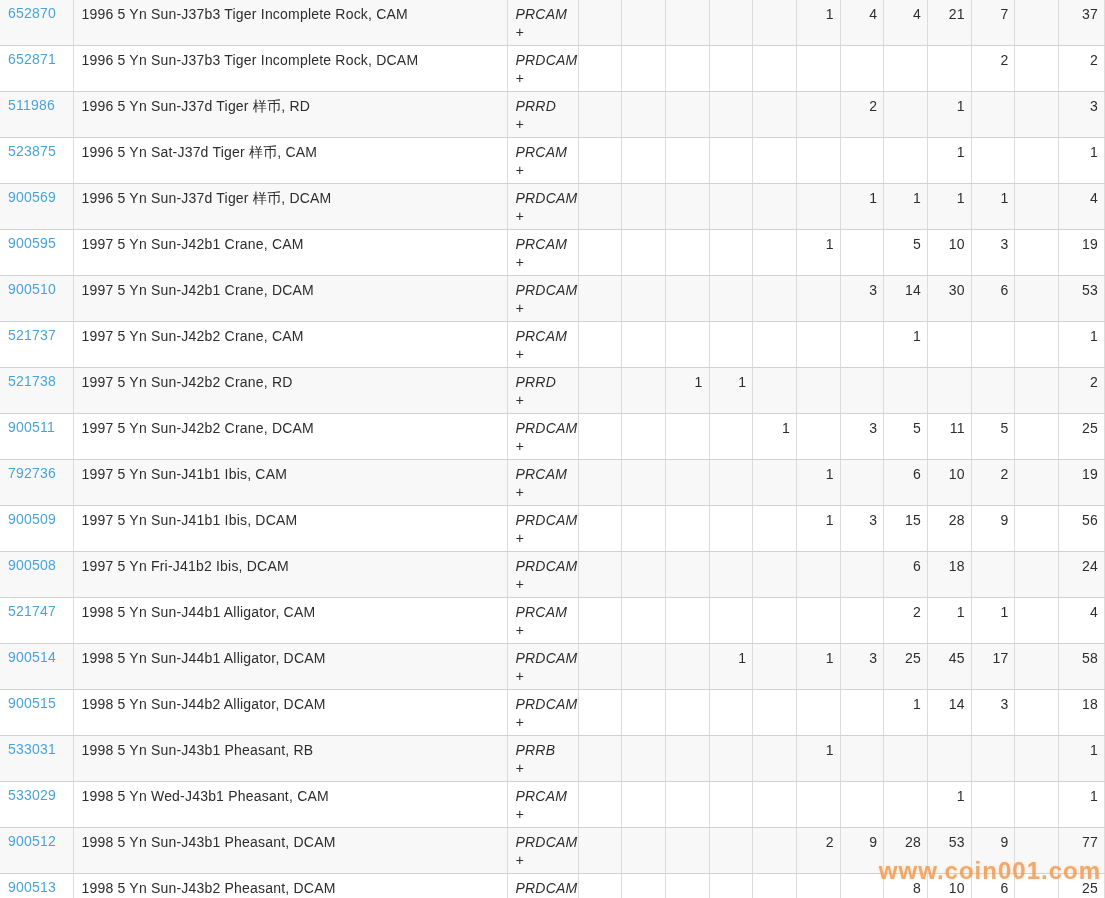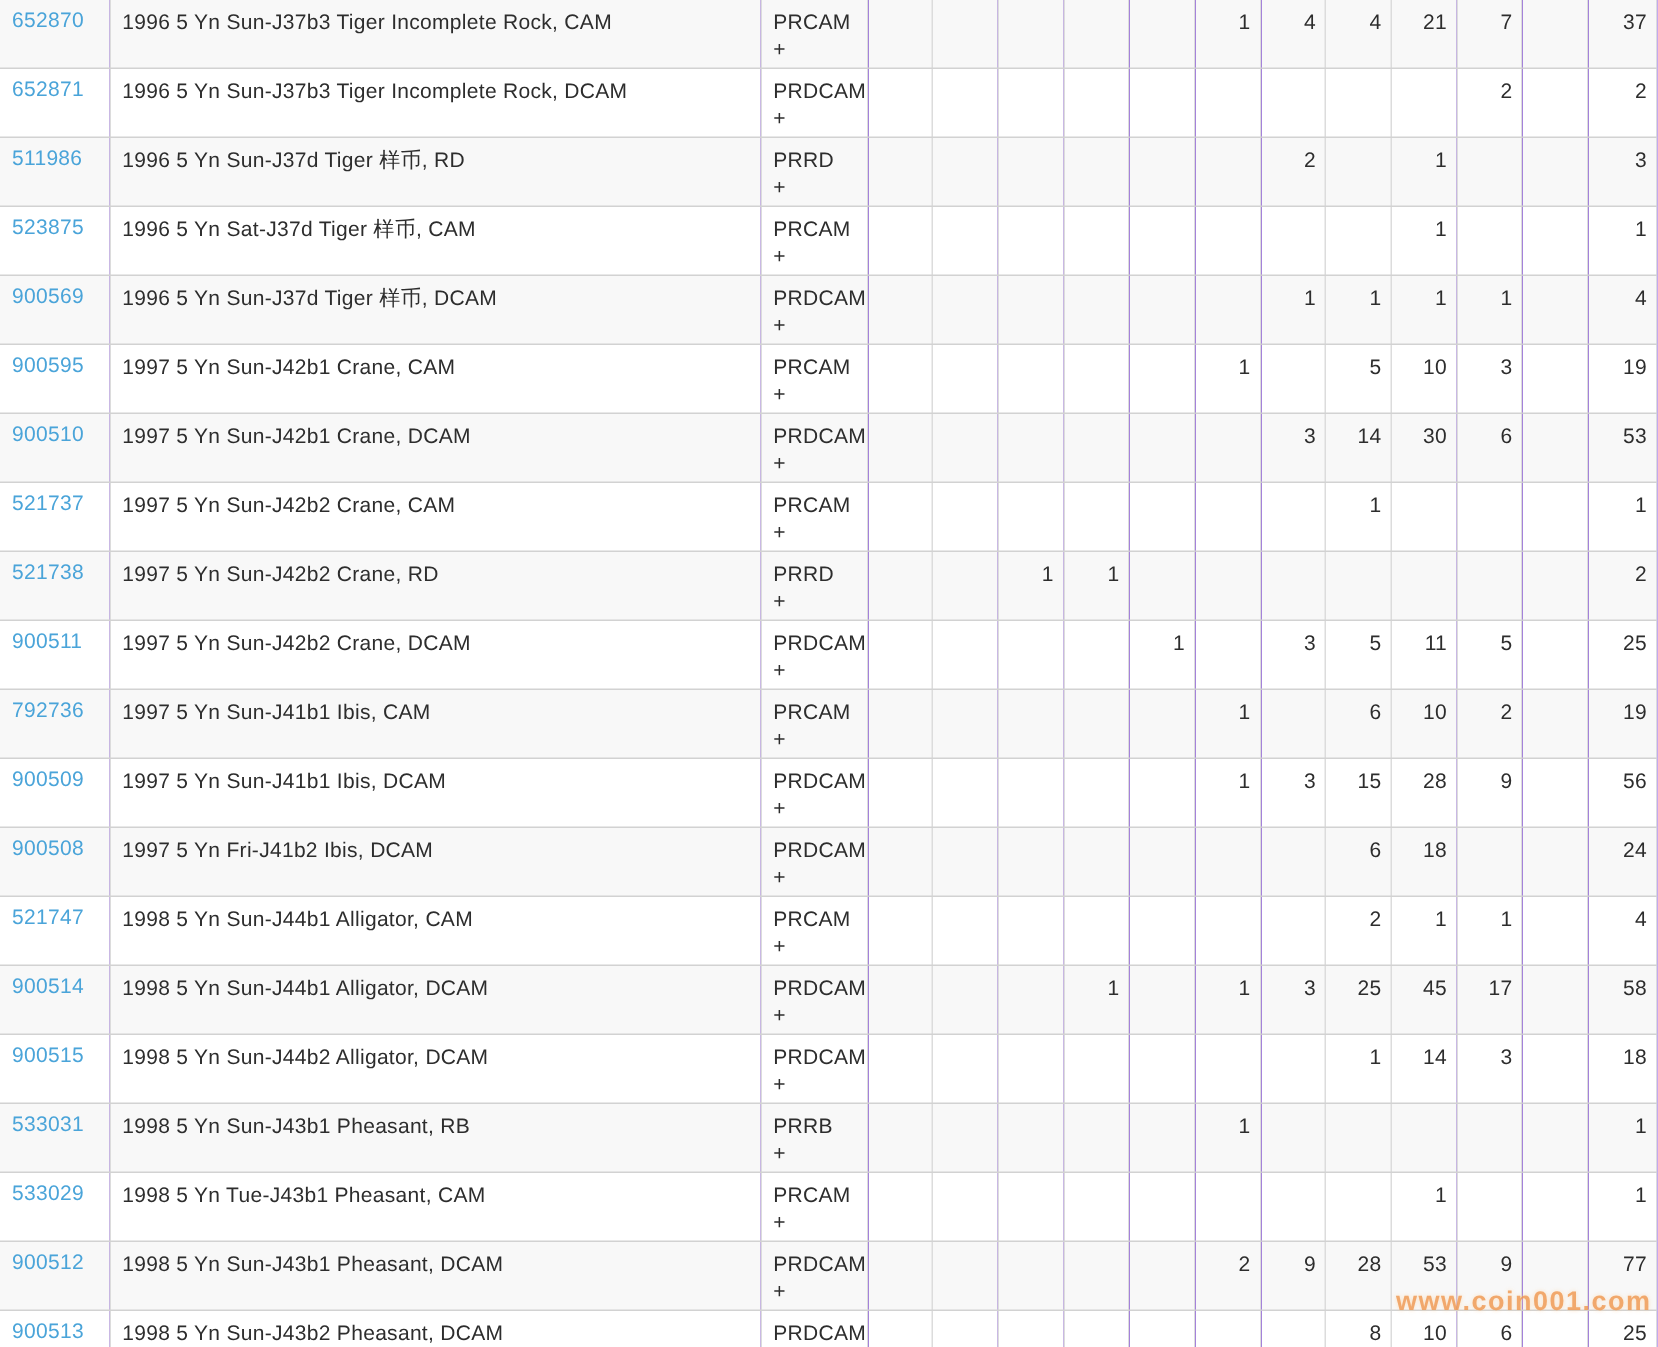--- a/index.html
+++ b/index.html
@@ -1,20 +1,20 @@
 <!DOCTYPE html>
 <html><head>
 <meta charset="utf-8">
 <style>
   html,body{margin:0;padding:0;background:#fff;}
   .page{
     position:relative;
     width:1105px;height:898px;
     overflow:hidden;
-    background:#6d28d9;
+    background:#000000;
     font-family:"Liberation Sans","DejaVu Sans",sans-serif;
     font-size:14px;
     color:#2d2d2d;
     letter-spacing:.2px;
   }
   table.pop{
     border-collapse:collapse;
     table-layout:fixed;
     width:1105px;
   }
@@ -34,26 +34,26 @@
     color:#4aa4d9;
     text-decoration:none;
     cursor:pointer;
   }
   td.c-num, td.c-total{
     text-align:right;
     padding-right:6px;
     padding-left:2px;
   }
   .v,.p{line-height:18px;min-height:18px;}
-  .desig-line,.plus-line{line-height:18px;}
+  .desig-line,.plus-line{line-height:18px;font-style:italic;}
   .watermark{
     position:absolute;
     top:857px;
     right:4px;
-    font-size:18px;
+    font-size:24px;
     font-weight:bold;
     color:#f0974e;
     opacity:.82;
     letter-spacing:1px;
     text-shadow:0 0 3px rgba(255,205,150,.7);
     pointer-events:none;
     white-space:nowrap;
   }
 </style>
 </head>
@@ -1044,21 +1044,21 @@
             <div class="v"></div>
             <div class="p"></div>
           </td>
           <td class="c-total">
             <div class="v">1</div>
           </td>
         </tr>
         <tr class="even">
           <td class="c-id"><a>533029</a></td>
           <td class="c-desc">
-            <div class="v">1998 5 Yn Tue-J43b1 Pheasant, CAM</div>
+            <div class="v">1998 5 Yn Wed-J43b1 Pheasant, CAM</div>
           </td>
           <td class="c-desig">
             <div class="desig-line">PRCAM</div>
             <div class="plus-line">+</div>
           </td>
           <td class="c-num">
             <div class="v"></div>
             <div class="p"></div>
           </td>
           <td class="c-num">

